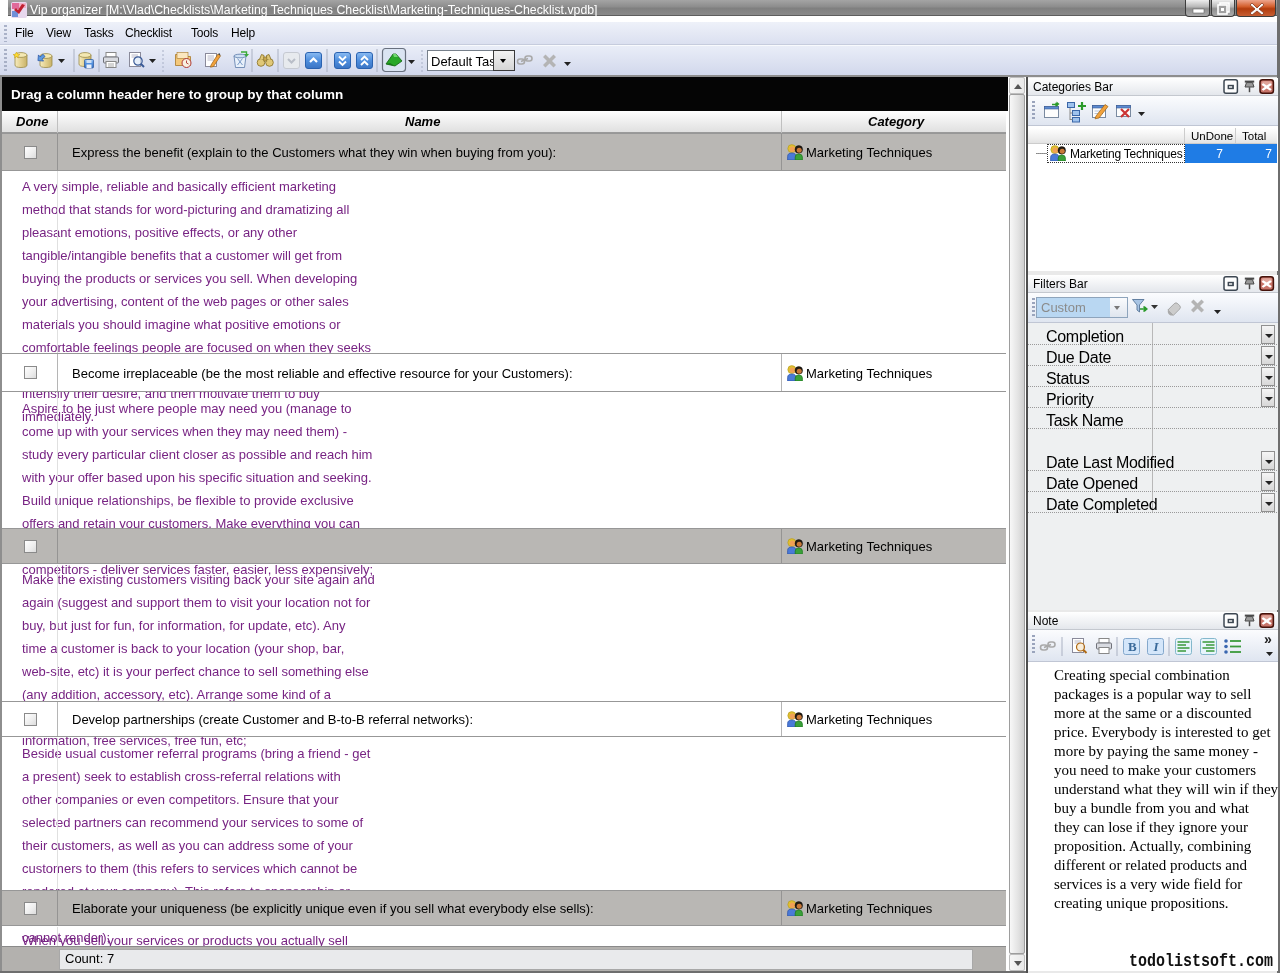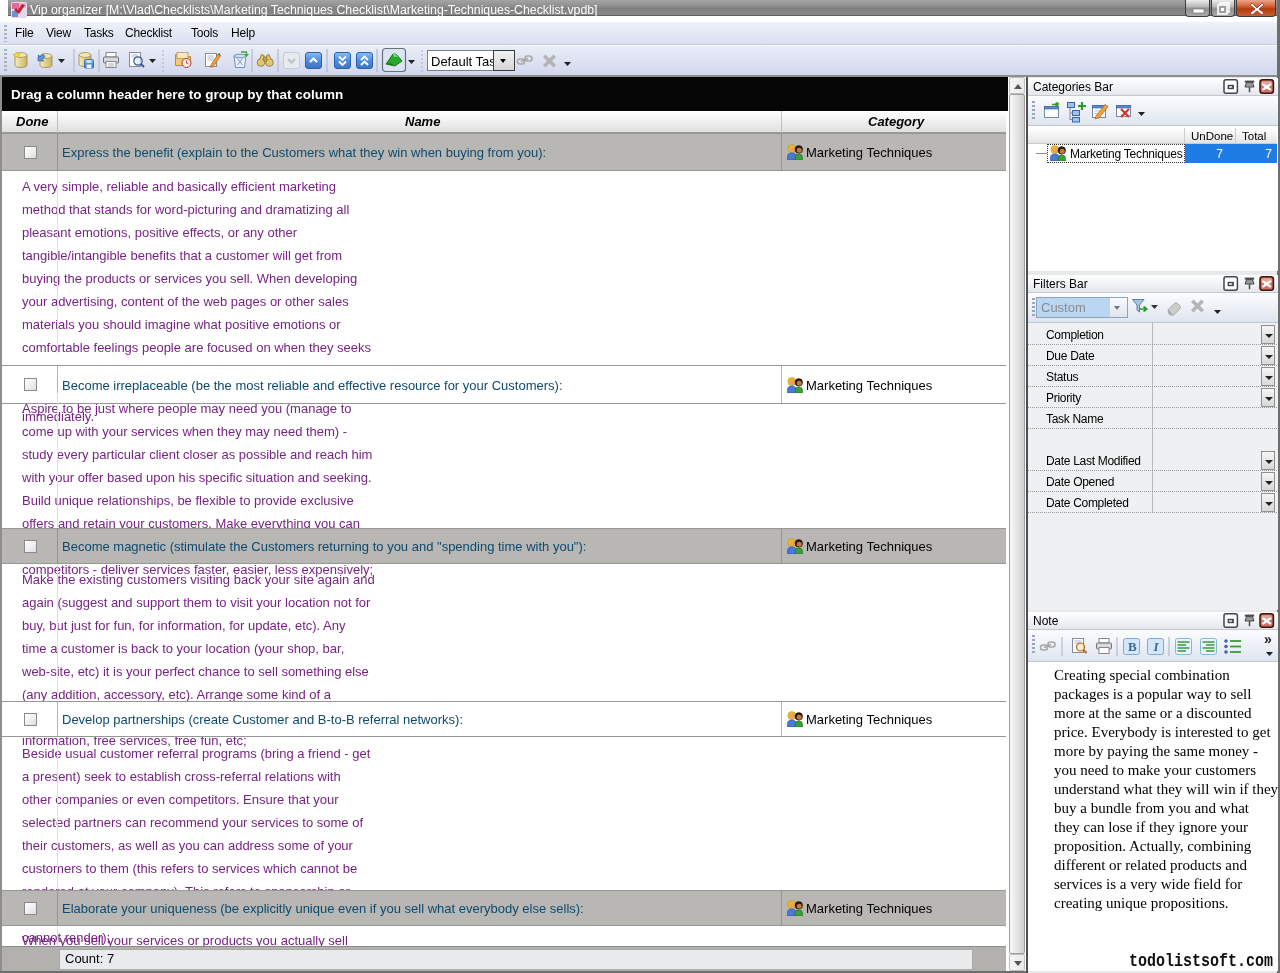--- a/index.html
+++ b/index.html
@@ -42,21 +42,21 @@
   color:#fff; font-weight:bold; font-size:13.5px; }
 #blackbar span { position:absolute; left:9px; top:10px; }
 #gridhead { position:absolute; left:2px; top:111px; width:1004px; height:22px;
   background:linear-gradient(#ffffff,#ececec 60%,#e0e0e0); border-bottom:1px solid #9a9a9a; }
 .hcell { position:absolute; top:3px; font-weight:bold; font-size:13px; color:#000;font-style:italic; }
 .hsep { position:absolute; top:0; width:1px; height:22px; background:#c0c0c0; }
 .grayrow { position:absolute; left:2px; width:1004px; background:#b9b7b4;
   border-top:1px solid #979797; border-bottom:1px solid #979797; }
 .whiterow { position:absolute; left:2px; width:1004px; background:#fff;
   border-top:1px solid #979797; border-bottom:1px solid #979797; }
-.rowtext { position:absolute; left:60px; top:11px; font-size:13px; color:#0c4a6e; }
+.rowtext { position:absolute; left:70px; top:11px; font-size:13px; color:#000000; }
 .cattext { position:absolute; left:804px; top:11px; font-size:13px; color:#000; }
 .vline1 { position:absolute; left:55px; top:0; width:1px; height:100%; background:rgba(120,120,120,.55); }
 .vline2 { position:absolute; left:779px; top:0; width:1px; height:100%; background:rgba(120,120,120,.55); }
 .cbx { position:absolute; left:22px; width:13px; height:13px; background:linear-gradient(135deg,#ffffff,#ededed 60%,#dcdcdc);
   border:1px solid #8a8a8a; }
 .pplicon { position:absolute; left:785px; top:10px; }
 .desc { position:absolute; left:22px; width:970px; font-size:13px; line-height:23px; color:#772383; }
 .dline { position:absolute; left:57px; width:1px; background:#e0e0e0; }
 #footer { position:absolute; left:2px; top:946px; width:1004px; height:25px; background:#b3b1ae;
   border-top:1px solid #8a8a8a; }
@@ -94,21 +94,21 @@
 #cathead .cl { position:absolute; top:2px; font-size:11.5px; color:#000; }
 #catrow { position:absolute; left:0; top:18px; width:249px; height:19px; }
 #catsel { position:absolute; left:157px; top:0; width:92px; height:19px; background:#1f7ce5; }
 #catfocus { position:absolute; left:19px; top:0px; width:138px; height:19px; border:1px dotted #333; }
 #catrow .ctxt { position:absolute; left:42px; top:3px; font-size:12px; letter-spacing:-0.2px; color:#000; }
 #catrow .n1 { position:absolute; left:157px; width:38px; top:3px; font-size:12px; color:#fff; text-align:right; }
 #catrow .n2 { position:absolute; left:200px; width:44px; top:3px; font-size:12px; color:#fff; text-align:right; }
 
 
 .frow { position:absolute; left:0; width:249px; height:21px; border-bottom:1px dotted #9a9a9a; }
-.frow .fl { position:absolute; left:18px; top:4px; font-size:12px; letter-spacing:-0.3px; color:#000; }
+.frow .fl { position:absolute; left:18px; top:4px; font-size:16px; letter-spacing:-0.3px; color:#000; }
 .fdd { position:absolute; left:233px; top:1px; width:14px; height:19px;
   background:linear-gradient(#f5f5f5,#d8d8d8); border:1px solid #909090; }
 .fdd:after { content:""; position:absolute; left:3px; top:8px; width:0; height:0;
   border-left:4px solid transparent; border-right:4px solid transparent; border-top:4px solid #222; }
 #fvline { position:absolute; left:124px; top:0px; width:1px; height:190px; background:#b8b8b8; }
 
 
 #notetext { position:absolute; left:26px; top:4px; width:240px; white-space:nowrap; font-family:"Liberation Serif",serif;
   font-size:15px; line-height:19px; color:#000; }
 
@@ -337,37 +337,36 @@
     <div class="vline2"></div>
   <div class="cbx" style="top:12px"></div>
   <div class="rowtext">Express the benefit (explain to the Customers what they win when buying from you):</div>
   <svg class="pplicon" width="17" height="16">
       <use href="#ppl"></use>
     </svg>
   <div class="cattext">Marketing Techniques</div>
 </div>
 <div class="desc" style="top:175px;">A very simple, reliable and basically efficient marketing<br>method that stands for word-picturing and dramatizing all<br>pleasant emotions, positive effects, or any other<br>tangible/intangible benefits that a customer will get from<br>buying the products or services you sell. When developing<br>your advertising, content of the web pages or other sales<br>materials you should imagine what positive emotions or<br>comfortable feelings people are focused on when they seeks<br>for products like yours. Find good words to point and<br>intensify their desire, and then motivate them to buy<br>immediately.</div>
 
-<div class="whiterow" style="top:353px; height:39px;margin-top:12px;">
+<div class="whiterow" style="top:353px; height:39px;">
   <div class="vline1"></div>
     <div class="vline2"></div>
   <div class="cbx" style="top:12px"></div>
   <div class="rowtext" style="top:12px">Become irreplaceable (be the most reliable and effective resource for your Customers):</div>
   <svg class="pplicon" style="top:11px" width="17" height="16">
       <use href="#ppl"></use>
     </svg>
   <div class="cattext" style="top:12px">Marketing Techniques</div>
 </div>
 <div class="desc" style="top:397px;">Aspire to be just where people may need you (manage to<br>come up with your services when they may need them) -<br>study every particular client closer as possible and reach him<br>with your offer based upon his specific situation and seeking.<br>Build unique relationships, be flexible to provide exclusive<br>offers and retain your customers. Make everything you can<br>to prevent your customers from even looking at your<br>competitors - deliver services faster, easier, less expensively;</div>
 
 <div class="grayrow" style="top:528px; height:36px;">
   <div class="vline1"></div>
     <div class="vline2"></div>
   <div class="cbx" style="top:11px"></div>
-  <div class="rowtext" style="top:10px">Become magnetic (stimulate the Customers returning to you and "spending time with you"):</div>
   <svg class="pplicon" style="top:9px" width="17" height="16">
       <use href="#ppl"></use>
     </svg>
   <div class="cattext" style="top:10px">Marketing Techniques</div>
 </div>
 <div class="desc" style="top:568px;">Make the existing customers visiting back your site again and<br>again (suggest and support them to visit your location not for<br>buy, but just for fun, for information, for update, etc). Any<br>time a customer is back to your location (your shop, bar,<br>web-site, etc) it is your perfect chance to sell something else<br>(any addition, accessory, etc). Arrange some kind of a<br>"club" to let people come to you for news, chat, free<br>information, free services, free fun, etc;</div>
 
 <div class="whiterow" style="top:701px; height:36px;">
   <div class="vline1"></div>
     <div class="vline2"></div>

